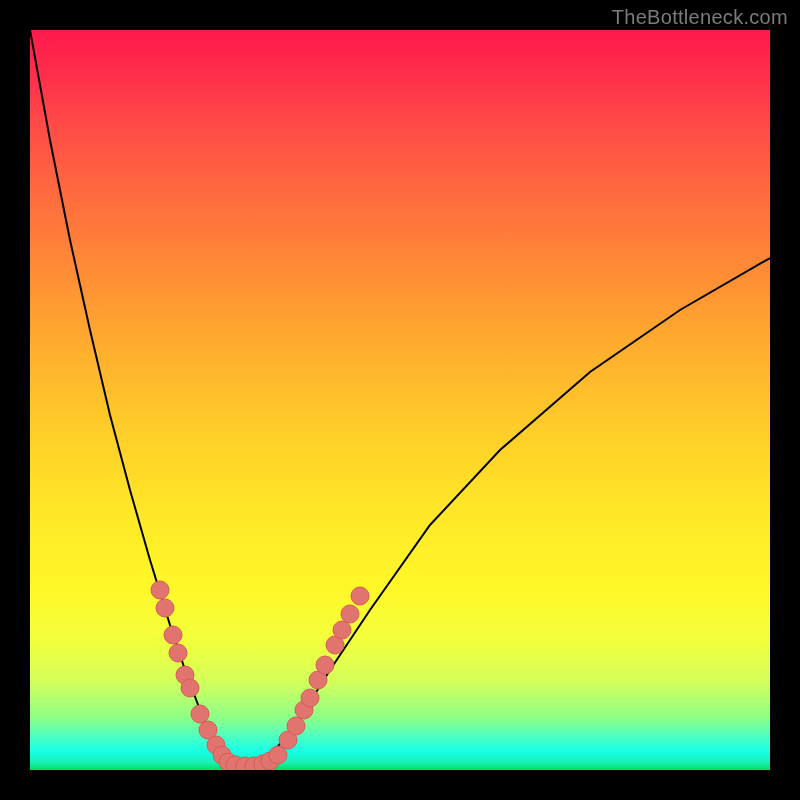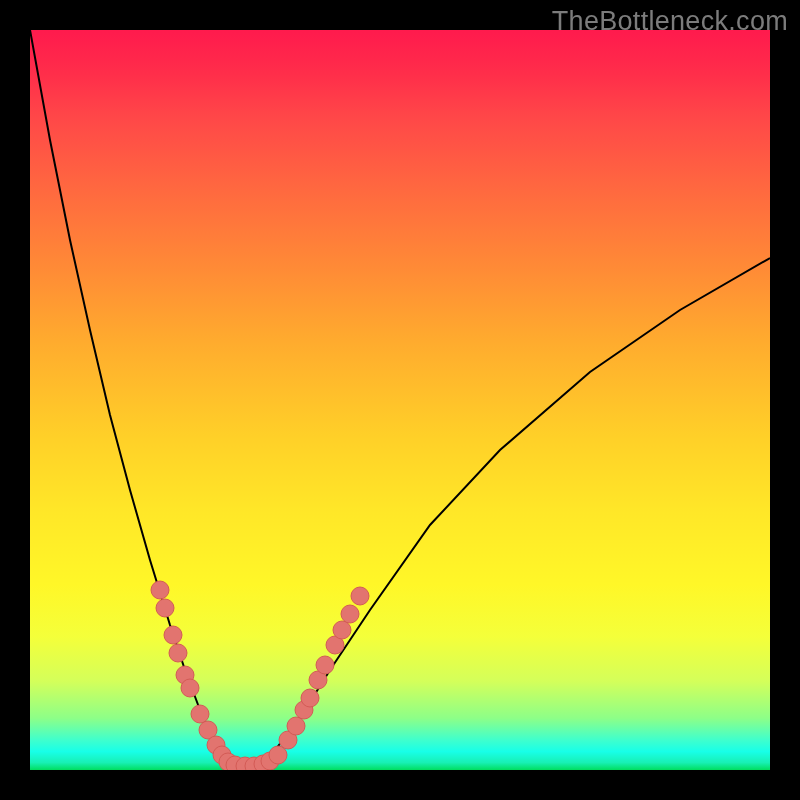--- a/index.html
+++ b/index.html
@@ -45,21 +45,21 @@
       #18ffe8 97.5%,
       #18f0b4 99%,
       #00de5e 100%
     );
   }
   .watermark {
     position: absolute;
     top: 6px;
     right: 12px;
     color: #7c7c7c;
-    font-size: 27px;
+    font-size: 20px;
     letter-spacing: 0.3px;
     z-index: 5;
     user-select: none;
   }
   svg.curve {
     position: absolute;
     left: 0; top: 0;
     width: 740px;
     height: 740px;
     z-index: 3;

